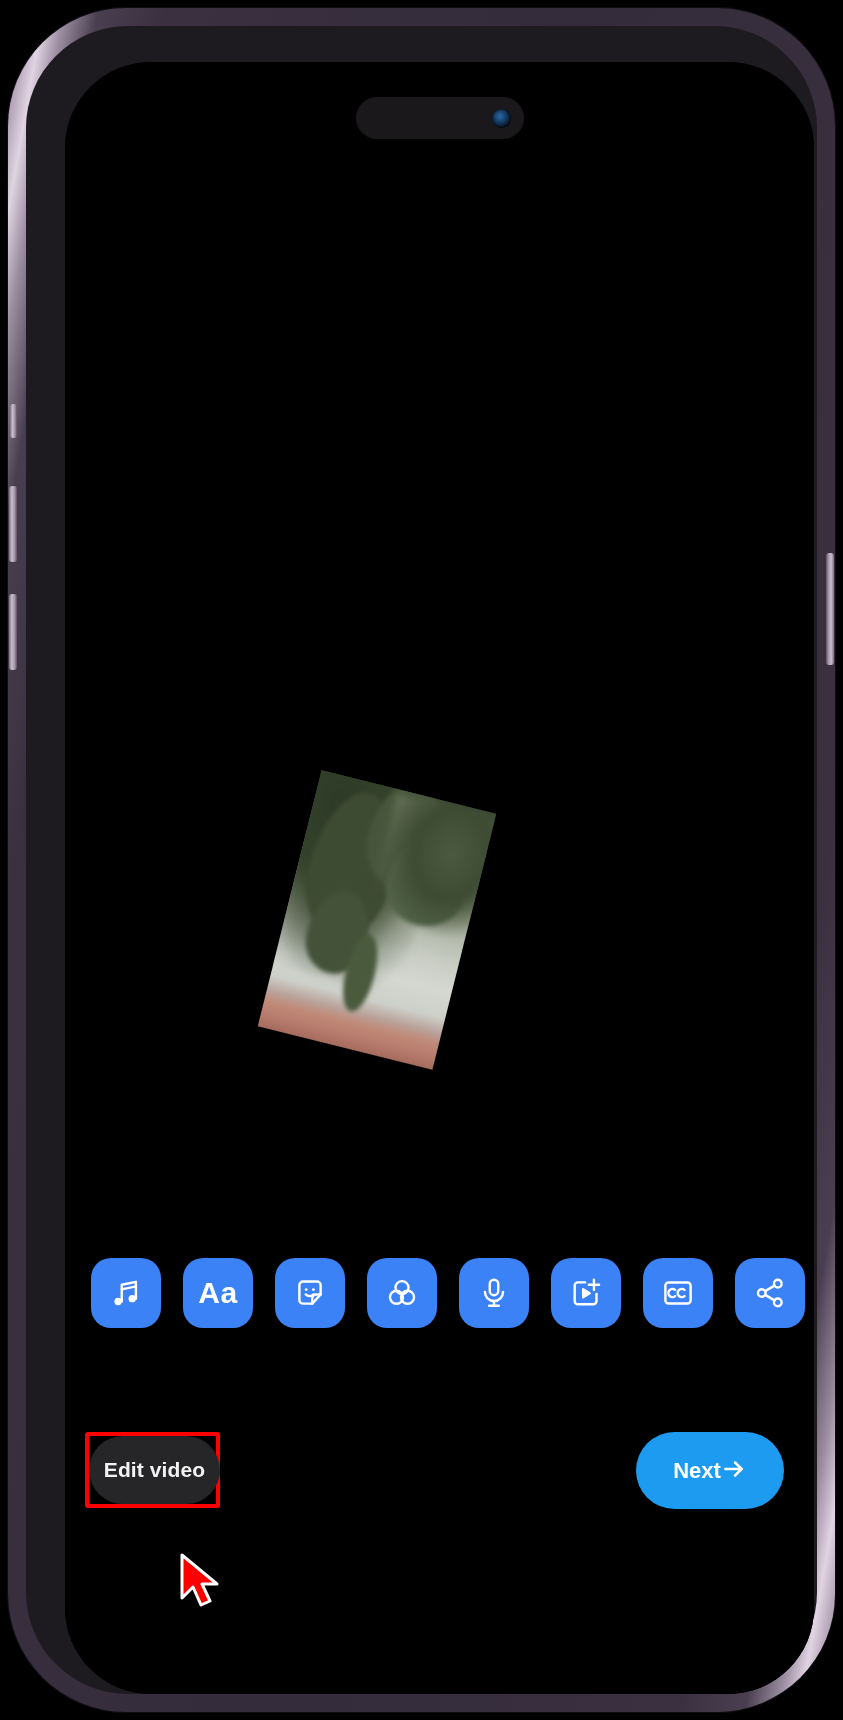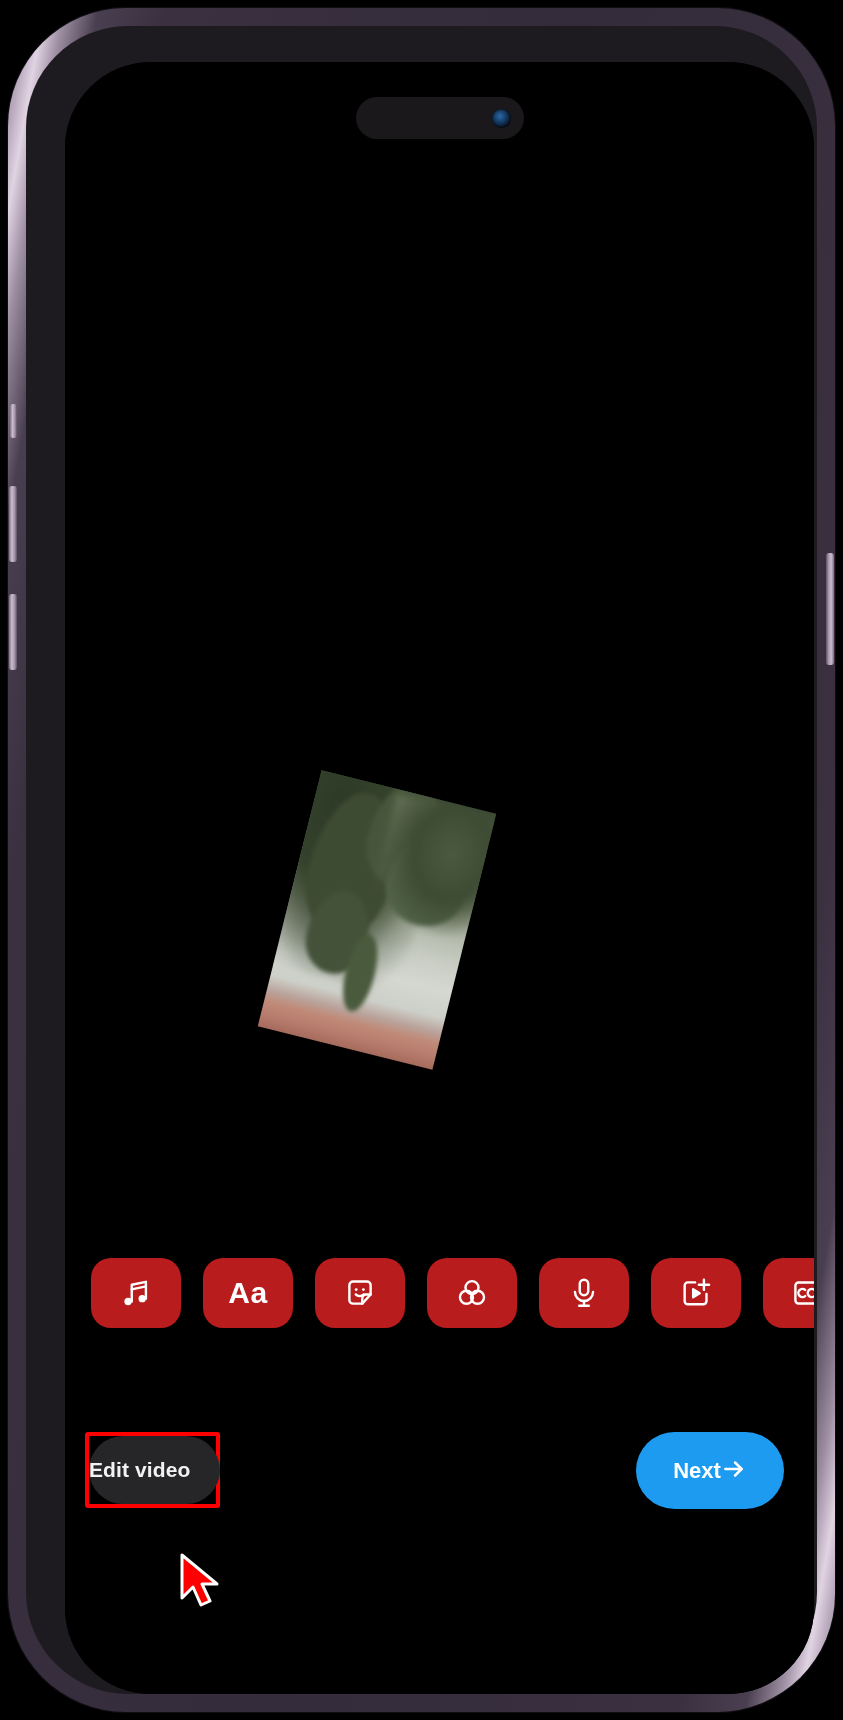--- a/index.html
+++ b/index.html
@@ -140,23 +140,23 @@
     top: 1196px;
     height: 70px;
     display: flex;
     align-items: center;
     padding-left: 26px;
     gap: 22px;
     overflow: hidden;
   }
   .tool-btn {
     flex: 0 0 auto;
-    width: 90px; height: 70px;
+    width: 70px; height: 70px;
     border-radius: 20px;
-    background: #b91c1c;
+    background: #3b82f6;
     display: flex;
     align-items: center;
     justify-content: center;
     cursor: pointer;
   }
   .tool-btn svg { display: block; }
 
   
   #bottom-bar {
     position: absolute;
@@ -173,20 +173,21 @@
     box-sizing: border-box;
   }
   #edit-video-button {
     position: absolute;
     left: 24px; top: 4px;
     width: 131px; height: 68px;
     border-radius: 34px;
     background: #262629;
     display: flex;
     align-items: center;
+    justify-content: center;
     cursor: pointer;
   }
   #edit-video-label {
     color: #f2f2f2;
     font-size: 21px;
     font-weight: bold;
     letter-spacing: .1px;
   }
   #next-button {
     position: absolute;

